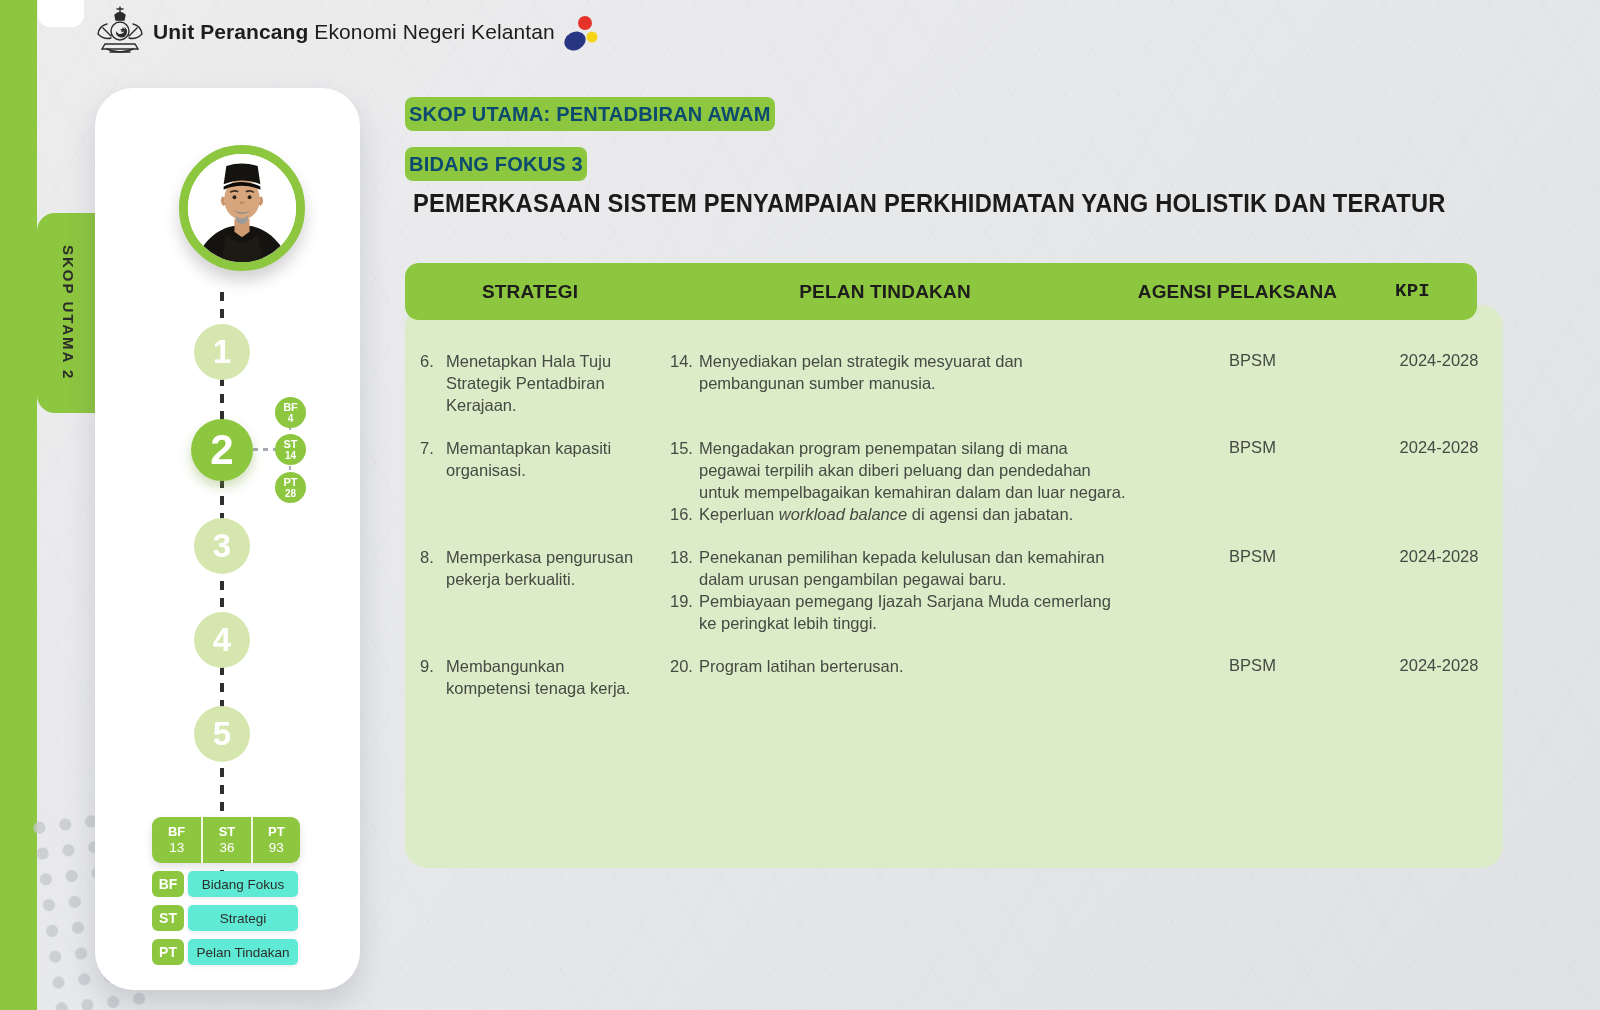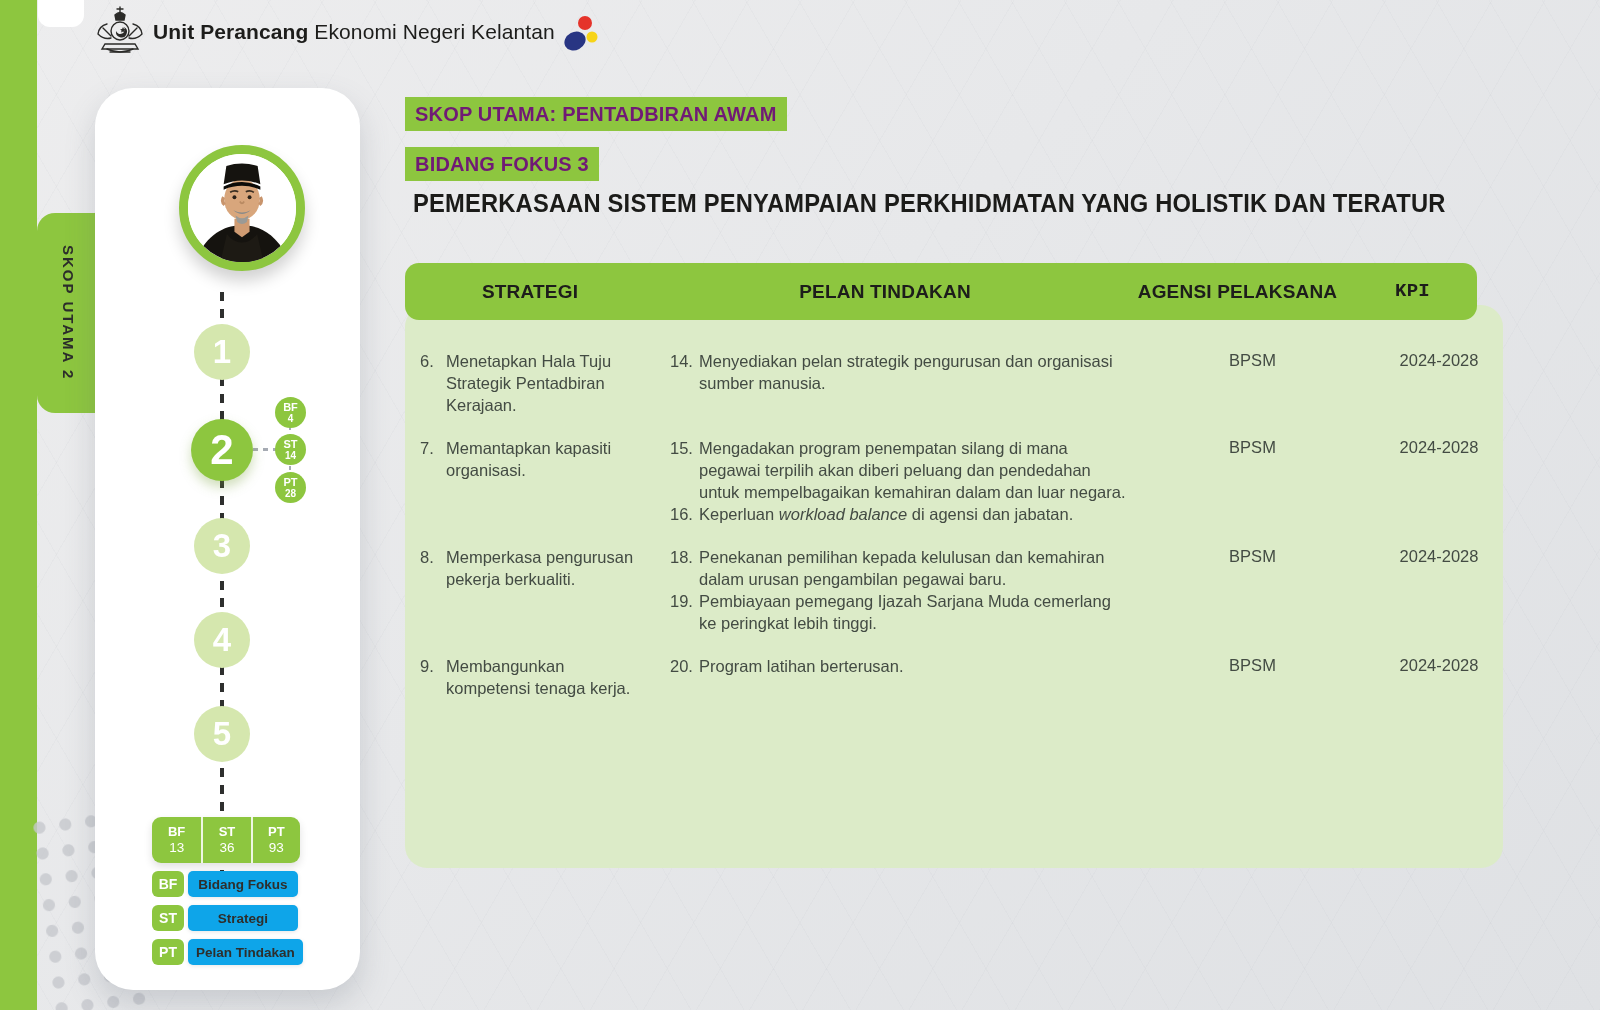--- a/index.html
+++ b/index.html
@@ -67,27 +67,27 @@
     border-radius:9px; display:grid; grid-template-columns:1fr 1fr 1fr; overflow:hidden;
     box-shadow:0 4px 8px rgba(0,0,0,.12); }
   .stat-cell { display:flex; flex-direction:column; align-items:center; justify-content:center; color:#fff; line-height:1.15; }
   .stat-cell + .stat-cell { border-left:2px solid rgba(255,255,255,.85); }
   .stat-cell .c { font-weight:700; font-size:13px; } .stat-cell .v { font-weight:400; font-size:13.5px; }
 
   .legend { position:absolute; left:57px; top:783px; display:flex; flex-direction:column; gap:8px; }
   .legend-row { display:flex; align-items:center; gap:4px; }
   .legend-key { width:32px; height:26px; border-radius:6px; background:#8dc63f; color:#fff; font-weight:700;
     font-size:14px; display:flex; align-items:center; justify-content:center; }
-  .legend-label { min-width:110px; height:26px; background:#0ea5e9; border-radius:5px; color:#2e2e2c; font-weight:700;
+  .legend-label { min-width:110px; height:26px; background:#5eead4; border-radius:5px; color:#2e2e2c; font-weight:400;
     font-size:13.5px; display:flex; align-items:center; justify-content:center; padding:0 8px;
     box-shadow:0 1px 4px rgba(0,0,0,.10); }
 
   
-  .badge { position:absolute; background:#8dc63f; color:#701a75; font-weight:800; font-size:20px;
-    letter-spacing:.2px; padding:5px 10px; line-height:1.2; white-space:nowrap; z-index:2; }
+  .badge { position:absolute; background:#8dc63f; color:#0c4a6e; font-weight:800; font-size:20px;
+    letter-spacing:.2px; padding:5px 4px; line-height:1.2; white-space:nowrap; z-index:2;border-radius:8px; }
   .badge.scope { left:405px; top:97px; }
   .badge.focus { left:405px; top:147px; }
   .page-title { position:absolute; left:413px; top:189px; font-weight:800; font-size:25.5px; color:#1b1b19;
     white-space:nowrap; transform:scaleX(.93); transform-origin:left center; letter-spacing:.2px; z-index:2; }
 
   
   .table-wrap { position:absolute; left:405px; top:263px; width:1098px; height:605px; z-index:2; }
   .table-body { position:absolute; left:0; top:42px; width:1098px; height:563px; background:#dcebc8;
     border-radius:22px; }
   .table-head { position:absolute; left:0; top:0; width:1072px; height:57px; background:#8dc63f;
@@ -242,21 +242,21 @@
     </div>
     <div class="rows" id="rows">
   <div class="row">
     <div class="cell-strategy">
       <span class="num">6.</span>
       <span>Menetapkan Hala Tuju Strategik Pentadbiran Kerajaan.</span>
     </div>
     <div class="cell-actions">
             <div class="action">
               <span class="num">14.</span>
-              <span>Menyediakan pelan strategik pengurusan dan organisasi sumber manusia.</span>
+              <span>Menyediakan pelan strategik mesyuarat dan pembangunan sumber manusia.</span>
             </div>
           </div>
     <div class="cell-agency">BPSM</div>
     <div class="cell-kpi">2024-2028</div>
   </div>
 
   <div class="row">
     <div class="cell-strategy">
       <span class="num">7.</span>
       <span>Memantapkan kapasiti organisasi.</span>

